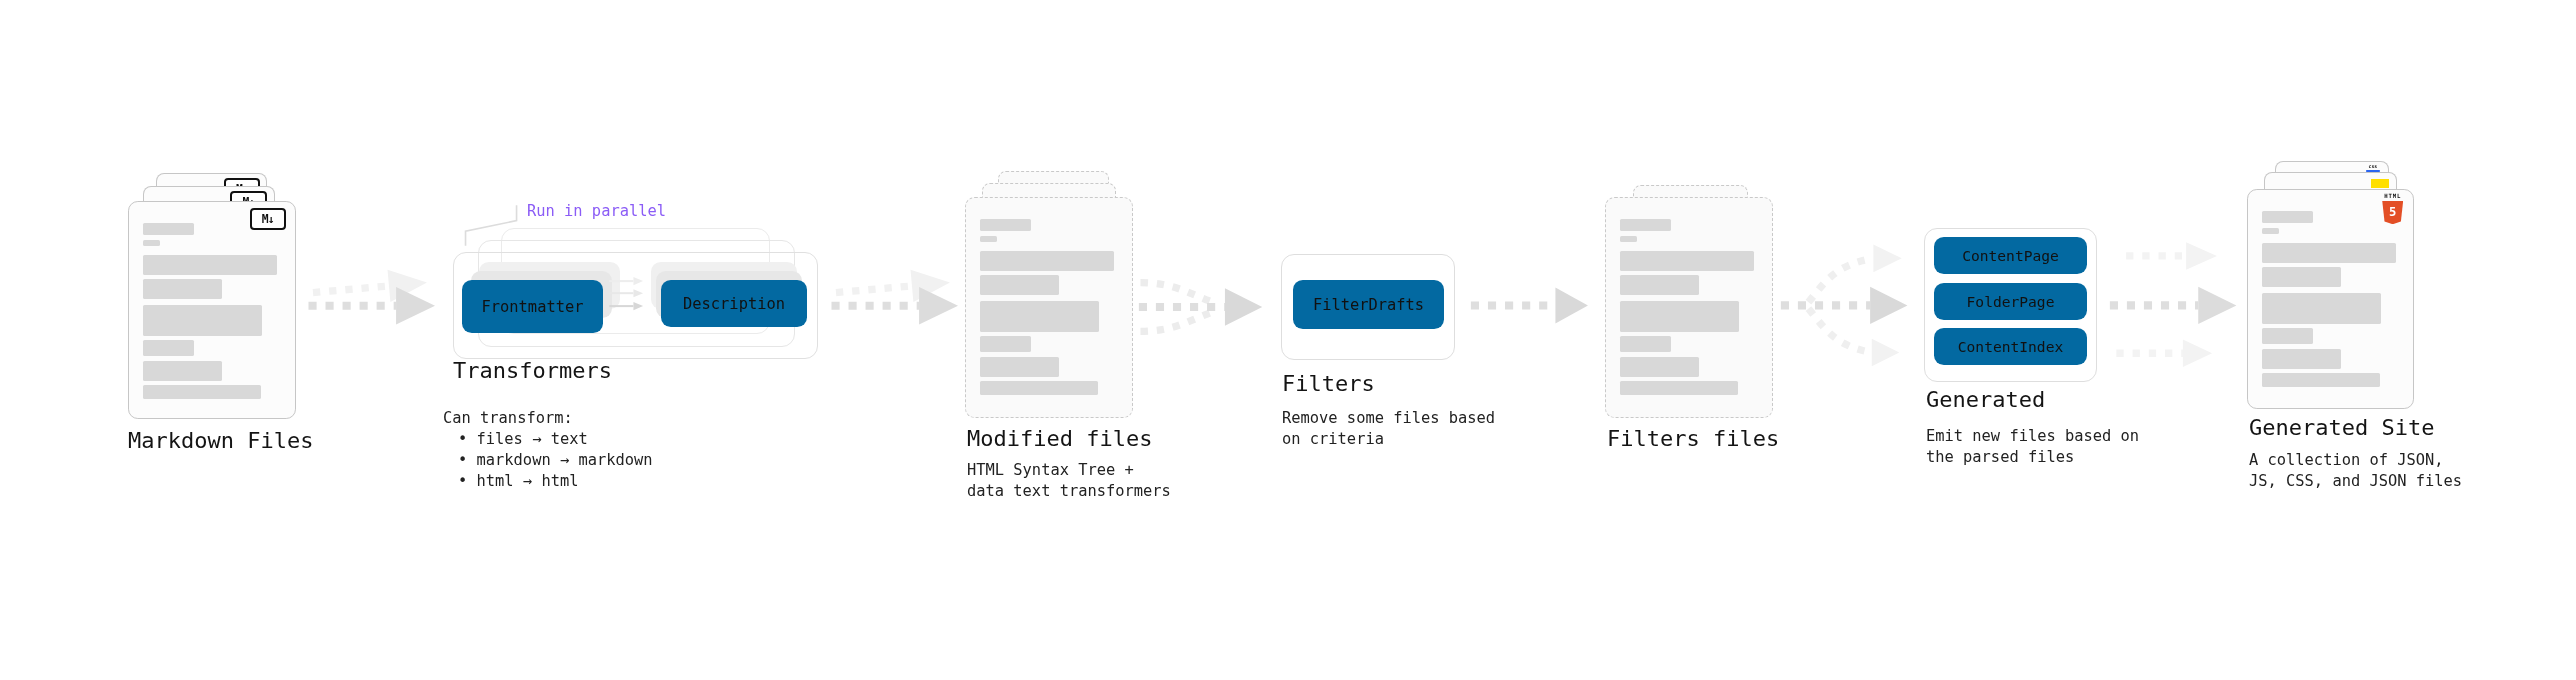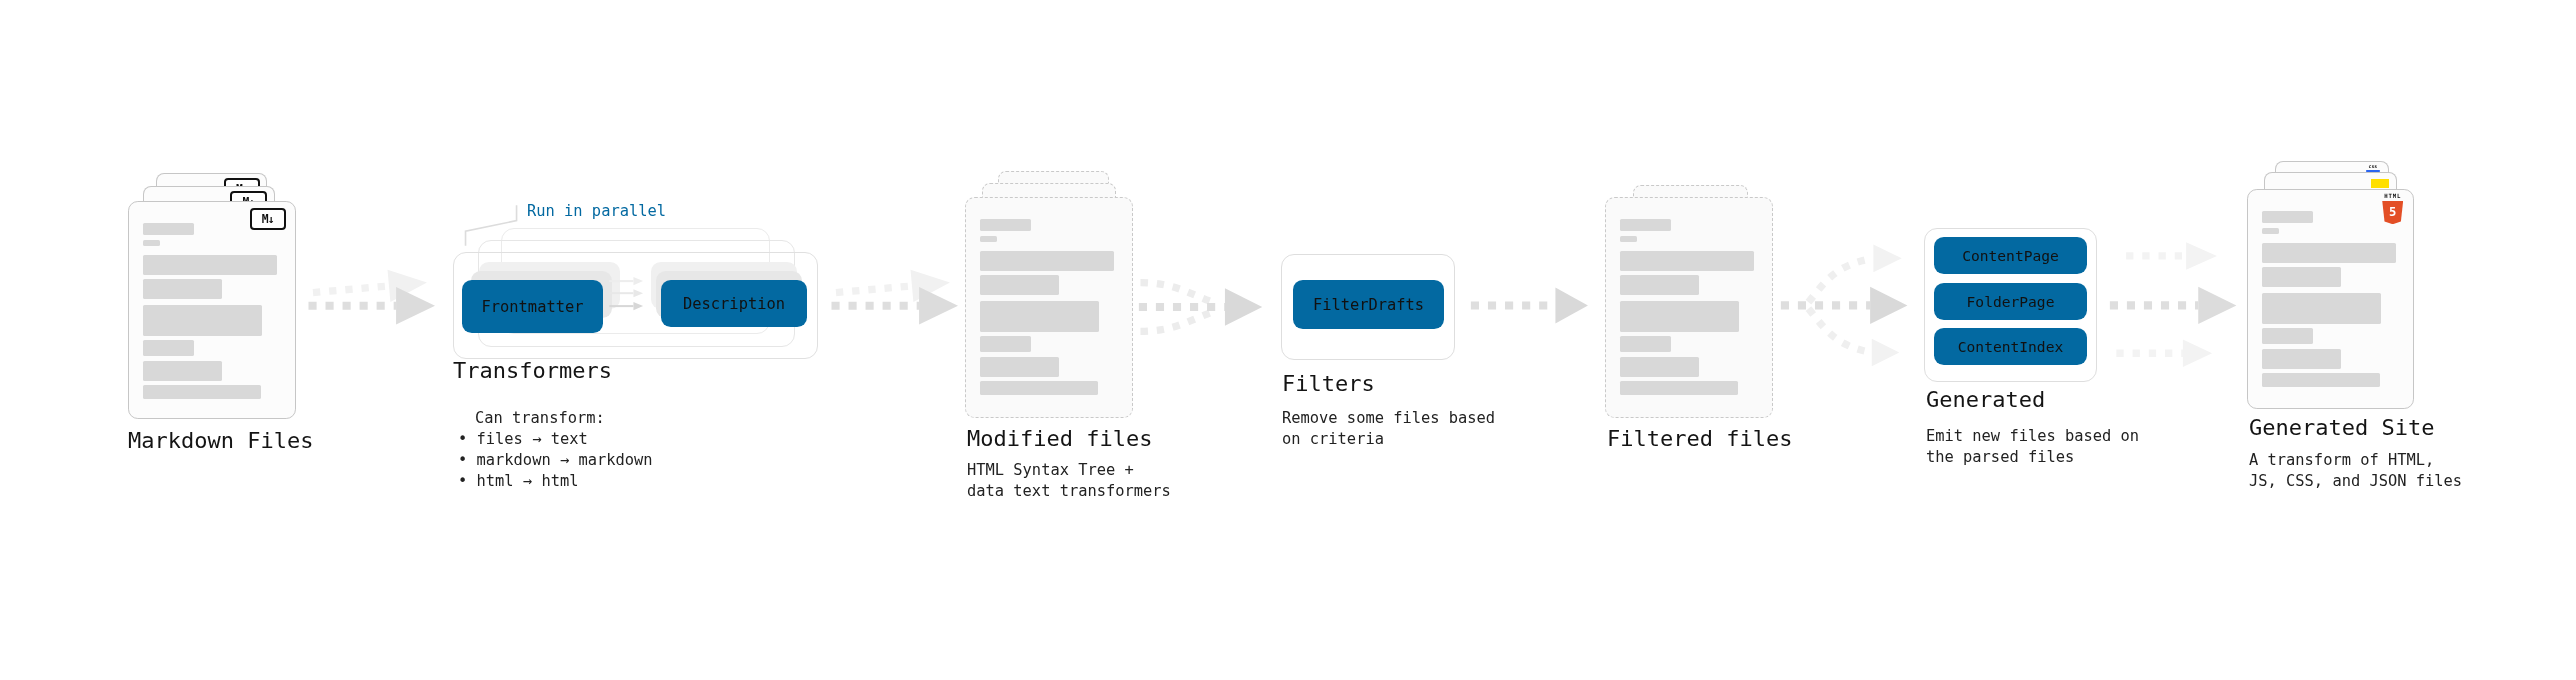--- a/index.html
+++ b/index.html
@@ -50,21 +50,21 @@
   .panel{position:absolute;border-radius:13px;border:1.6px solid #dedede;background:#ffffff;box-sizing:border-box;}
   .chip{
     position:absolute;border-radius:9.8px;background:#0369a1;display:flex;align-items:center;justify-content:center;
     font-size:15.4px;color:#111;box-sizing:border-box;white-space:nowrap;
   }
   .chip.ghost1{background:#e7e7e7;}
   .chip.ghost2{background:#f0f0f0;}
   
   .stage-title{position:absolute;font-size:22px;line-height:24.4px;color:#141414;white-space:nowrap;}
   .stage-desc{position:absolute;font-size:15.4px;line-height:21px;color:#222;white-space:nowrap;}
-  .callout-text{position:absolute;font-size:15.4px;color:#0369a1;white-space:nowrap;}
+  .callout-text{position:absolute;font-size:15.4px;color:#8b5cf6;white-space:nowrap;}
   .arrow-svg{position:absolute;}
 </style>
 </head>
 <body>
 
 <div class="canvas">
 
   <div class="tab solid" style="left:156px;top:173px;width:111px;height:32.5px;">
     <div class="md-badge" style="top:4.1px;right:5.7px;">
         <span>M↓</span>
@@ -121,21 +121,21 @@
   <svg class="arrow-svg" style="left:606px;top:273px;" width="50" height="42" viewBox="0 0 62 52">
     <line x1="4" y1="10" x2="34" y2="10" stroke="#ededed" stroke-width="2.5"></line>
       <polygon points="34,5 34,15 46,10" fill="#ededed"></polygon>
     <line x1="4" y1="25" x2="34" y2="25" stroke="#e8e8e8" stroke-width="2.5"></line>
       <polygon points="34,20 34,30 46,25" fill="#e8e8e8"></polygon>
     <line x1="4" y1="41" x2="34" y2="41" stroke="#d7d7d7" stroke-width="2.5"></line>
       <polygon points="34,36 34,46 46,41" fill="#d7d7d7"></polygon>
   </svg>
 
   <div class="stage-title" style="left:453px;top:359px;">Transformers</div>
-  <div class="stage-desc" style="left:475px;top:408px;">Can transform:</div>
+  <div class="stage-desc" style="left:443px;top:408px;">Can transform:</div>
   <div class="stage-desc" style="left:458px;top:429px;">
     <div>• files → text</div>
     <div>• markdown → markdown</div>
     <div>• html → html</div>
   </div>
 
   <svg class="arrow-svg" style="left:825px;top:257px;" width="146" height="78" viewBox="0 0 180 96">
     <g transform="rotate(-5 80 46)">
       <line x1="14" y1="38" x2="108" y2="38" stroke="#f1f1f1" stroke-width="9" stroke-dasharray="9 11"></line>
       <polygon points="108,18 108,58 155,38" fill="#f1f1f1"></polygon>
@@ -190,21 +190,21 @@
       <div class="bar b1"></div>
       <div class="bar b2"></div>
       <div class="bar b3"></div>
       <div class="bar b4"></div>
       <div class="bar b5"></div>
       <div class="bar b6"></div>
       <div class="bar b7"></div>
       <div class="bar b8"></div>
     </div>
   </div>
-  <div class="stage-title" style="left:1607px;top:427px;">Filtered files</div>
+  <div class="stage-title" style="left:1607px;top:427px;">Filters files</div>
 
   <svg class="arrow-svg" style="left:1776px;top:234px;" width="142" height="142" viewBox="0 0 175 175">
     <path d="M40,84 C60,60 72,38 120,30" fill="none" stroke="#efefef" stroke-width="9" stroke-dasharray="9 11"></path>
     <polygon points="120,13 120,47 155,30" fill="#f2f2f2"></polygon>
     <path d="M40,92 C60,116 72,138 118,146" fill="none" stroke="#efefef" stroke-width="9" stroke-dasharray="9 11"></path>
     <polygon points="118,129 118,163 152,146" fill="#f2f2f2"></polygon>
     <line x1="6" y1="88" x2="116" y2="88" stroke="#dedede" stroke-width="10" stroke-dasharray="10 11"></line>
     <polygon points="116,65 116,111 162,88" fill="#d9d9d9"></polygon>
   </svg>
 
@@ -249,18 +249,18 @@
       <div class="bar b3"></div>
       <div class="bar b4"></div>
       <div class="bar b5"></div>
       <div class="bar b6"></div>
       <div class="bar b7"></div>
       <div class="bar b8"></div>
     </div>
   </div>
   <div class="stage-title" style="left:2249px;top:416px;">Generated Site</div>
   <div class="stage-desc" style="left:2249px;top:450px;">
-    <div>A transform of HTML,</div>
+    <div>A collection of JSON,</div>
     <div>JS, CSS, and JSON files</div>
   </div>
 
 </div>
 
 
 </body></html>

